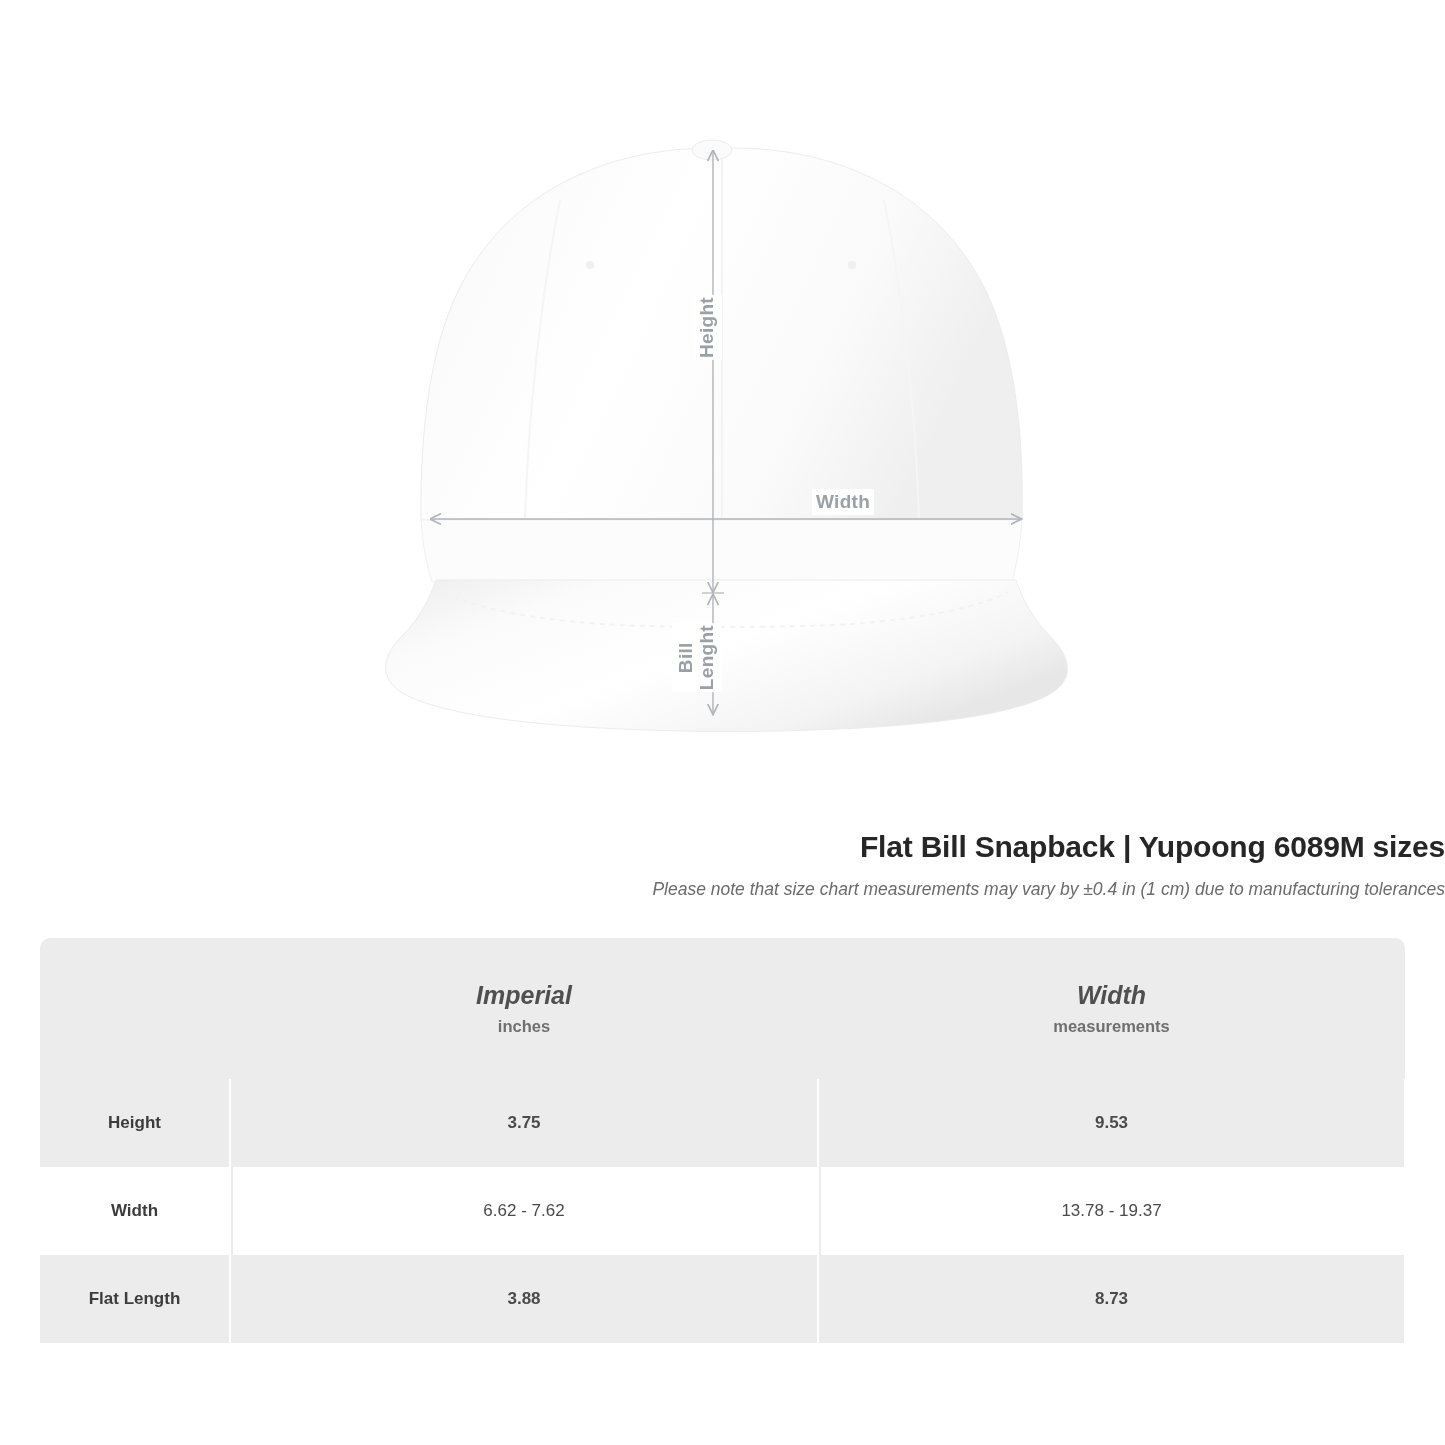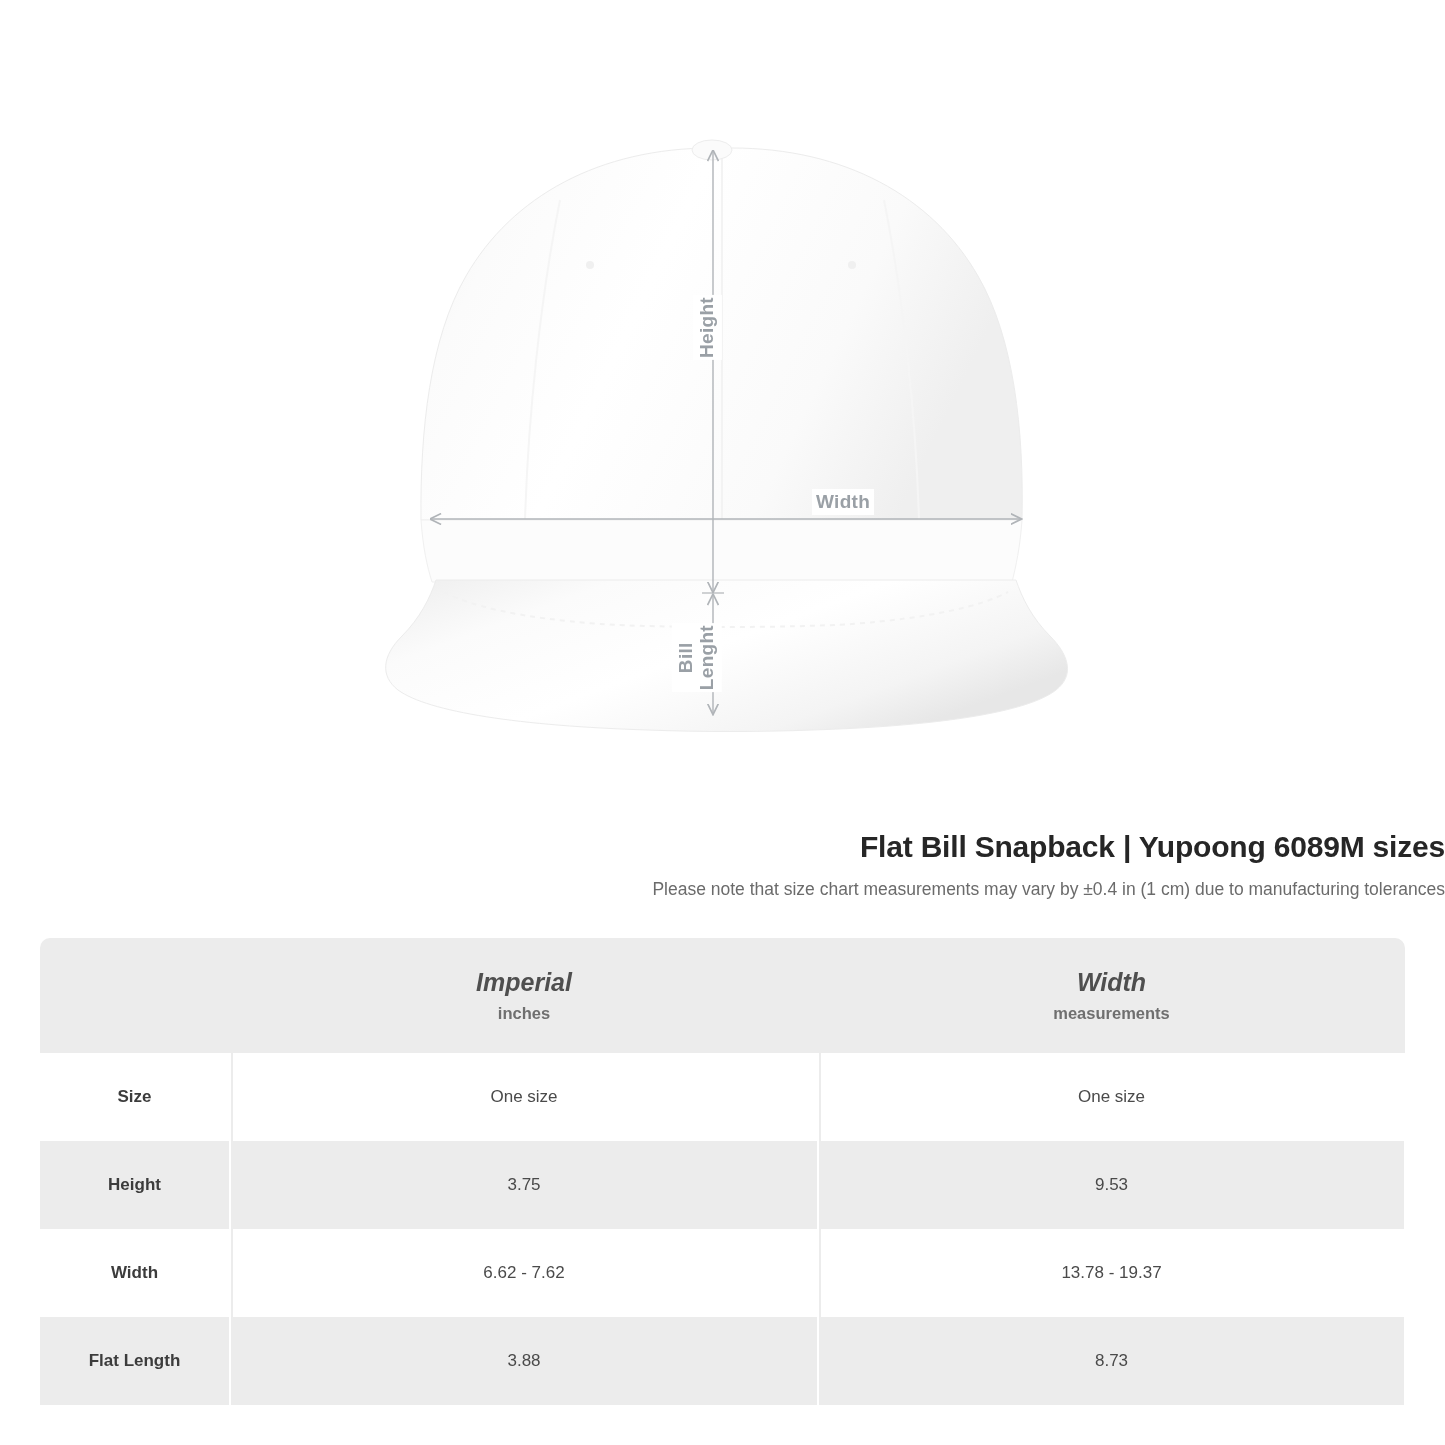--- a/index.html
+++ b/index.html
@@ -66,20 +66,21 @@
   }
   .chart-title {
     font-size: 30px;
     font-weight: bold;
     color: #262626;
     margin: 0;
     letter-spacing: -0.2px;
   }
   .chart-note {
     font-size: 17.5px;
+    font-style: italic;
     color: #6b6b6b;
     margin-top: 15px;
   }
 
   
   .table-wrap {
     margin: 38px 40px 0 40px;
   }
   table.size-table {
     width: 1365px;
@@ -91,21 +92,21 @@
     border: none;
     text-align: center;
     vertical-align: middle;
   }
   col.c-label { width: 190px; }
   col.c-imp   { width: 588px; }
   col.c-met   { width: 587px; }
 
   thead tr.unit-row th {
     background: #ececec;
-    height: 115px;
+    height: 141px;
     padding: 0;
   }
   thead tr.unit-row th.first {
     border-top-left-radius: 10px;
     border-bottom-left-radius: 0;
   }
   thead tr.unit-row th.last {
     border-top-right-radius: 10px;
   }
   .unit-main {
@@ -122,20 +123,21 @@
     margin-top: 7px;
   }
 
   tbody td {
     height: 86px;
     font-size: 17px;
     color: #4a4a4a;
   }
   tbody tr.alt td {
     background: #ececec;
+    font-weight: bold;
   }
   tbody tr td.row-label {
     font-weight: bold;
     color: #3c3c3c;
     font-size: 17px;
   }
   tbody td.val {
     border-left: 2px solid #ffffff;
     border-right: 2px solid #ffffff;
   }
@@ -239,25 +241,20 @@
           <span class="unit-main">Imperial</span>
           <span class="unit-sub">inches</span>
         </th>
         <th class="last">
           <span class="unit-main">Width</span>
           <span class="unit-sub">measurements</span>
         </th>
       </tr>
     </thead>
     <tbody>
-      <tr>
-        <td class="row-label">Size</td>
-        <td class="val sep-left">One size</td>
-        <td class="val sep-left">One size</td>
-      </tr>
       <tr class="alt">
         <td class="row-label">Height</td>
         <td class="val">3.75</td>
         <td class="val">9.53</td>
       </tr>
       <tr>
         <td class="row-label">Width</td>
         <td class="val sep-left">6.62 - 7.62</td>
         <td class="val sep-left">13.78 - 19.37</td>
       </tr>

